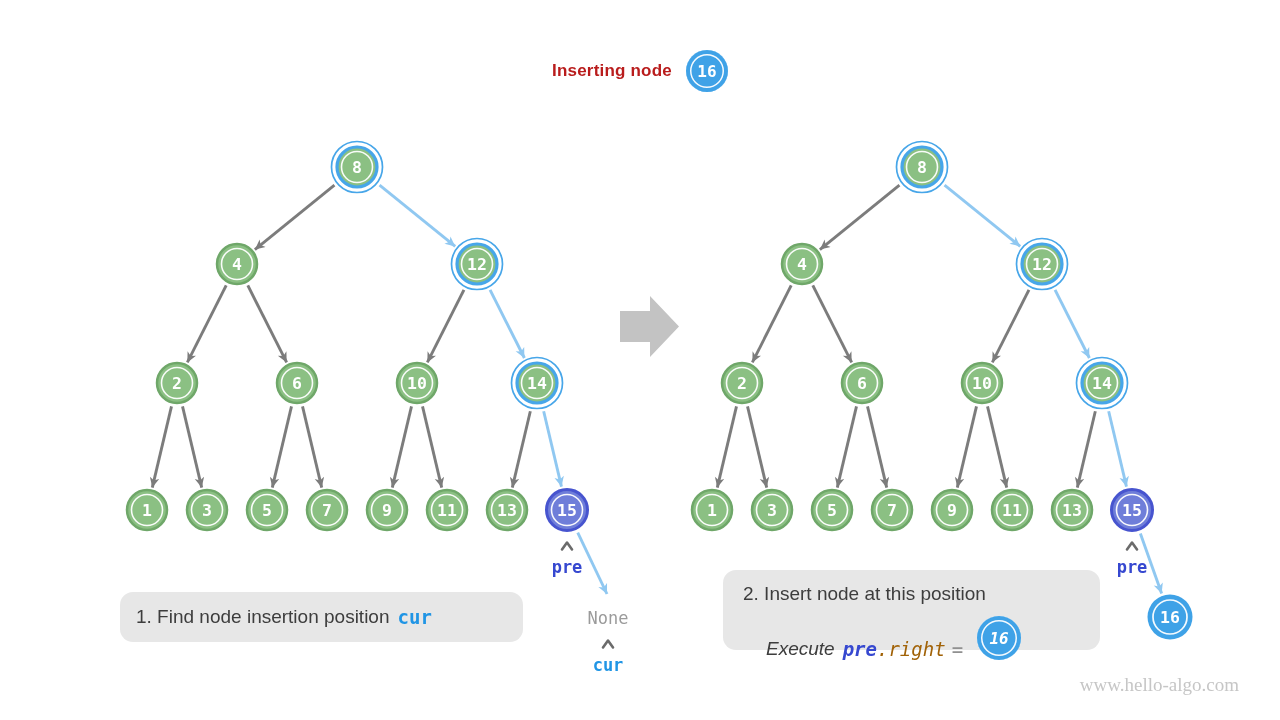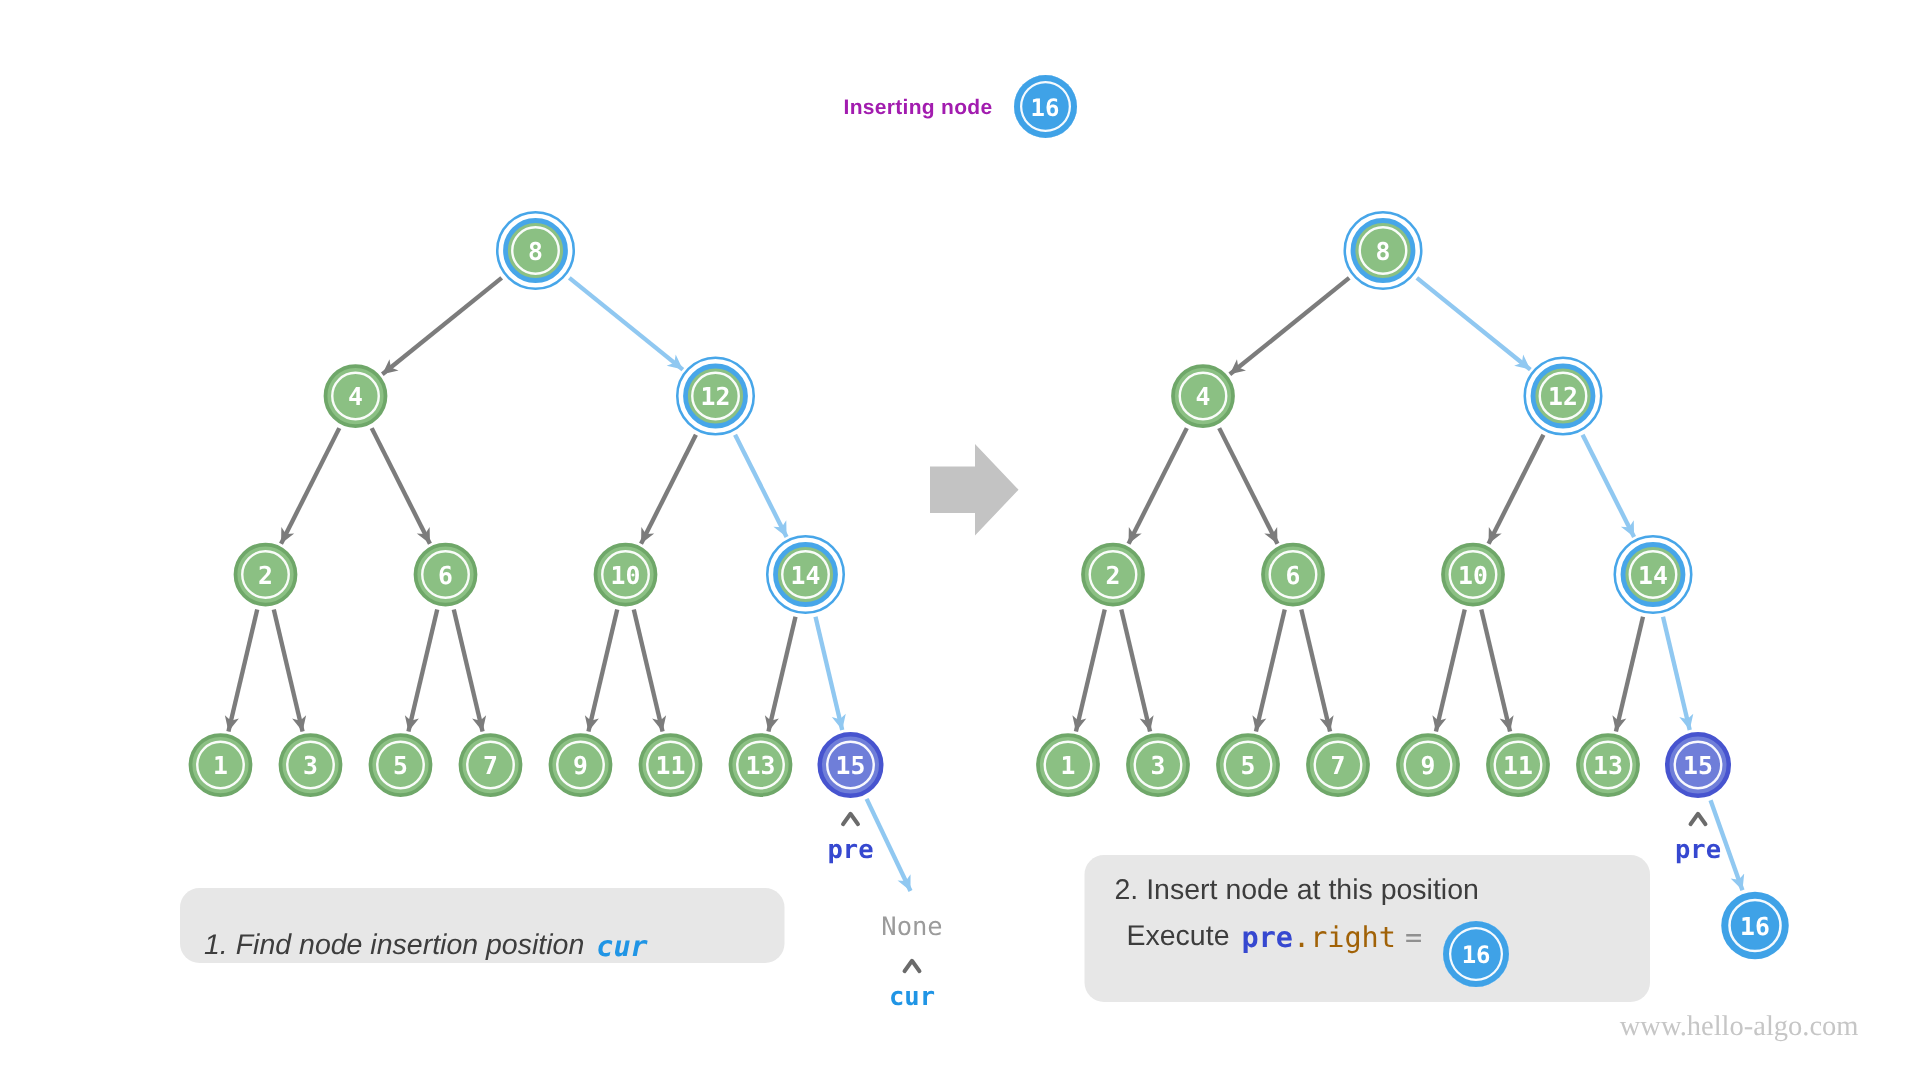--- a/index.html
+++ b/index.html
@@ -6,21 +6,21 @@
   .stage{
     position:relative;width:1280px;height:720px;background:#ffffff;overflow:hidden;
     font-family:"Liberation Sans", sans-serif;
   }
   
   .title-row{
     position:absolute;left:0;top:46px;width:1280px;height:50px;
     display:flex;align-items:center;justify-content:center;gap:14px;
   }
   .title-text{
-    font-size:14px;font-weight:bold;color:#a21caf;letter-spacing:.2px;
+    font-size:17px;font-weight:bold;color:#b91c1c;letter-spacing:.2px;
   }
   .node-chip{
     width:42px;height:42px;border-radius:50%;
     background:var(--node-new-fill);
     box-shadow:inset 0 0 0 4px var(--node-new-fill), inset 0 0 0 5.5px rgba(255,255,255,.95);
     display:flex;align-items:center;justify-content:center;
     color:#fff;font-family:"DejaVu Sans Mono", monospace;font-weight:bold;font-size:16px;
     flex:0 0 auto;
   }
   .node-chip.small{width:44px;height:44px;font-size:16px;}
@@ -37,28 +37,28 @@
   .caption{
     position:absolute;background:var(--caption-bg);border-radius:13px;color:#3d3d3d;
     font-size:19px;
   }
   .caption .code{font-family:"DejaVu Sans Mono", monospace;font-weight:bold;}
   .caption .code.cur{color:var(--label-cur);margin-left:8px;}
   .caption .code.pre{color:var(--label-pre);margin-left:8px;}
   .caption .code.gray{color:#a16207;font-weight:normal;}
   #caption1{
     left:120px;top:592px;width:403px;height:50px;
-    display:flex;align-items:flex-end;padding-left:16px;box-sizing:border-box;font-style:italic;
+    display:flex;align-items:center;padding-left:16px;box-sizing:border-box;
   }
   #caption2{
-    left:723px;top:570px;width:377px;height:98px;box-sizing:border-box;
+    left:723px;top:570px;width:377px;height:80px;box-sizing:border-box;
     padding:13px 0 0 20px;
   }
   #caption2 .line1{display:block;}
-  #caption2 .line2{display:flex;align-items:flex-start;margin-top:9px;margin-left:8px;height:46px;}
+  #caption2 .line2{display:flex;align-items:flex-end;margin-top:9px;margin-left:23px;height:46px;font-style:italic;}
   #caption2 .eq{color:#909090;font-family:"DejaVu Sans Mono", monospace;margin:0 8px 0 6px;}
   #caption2 .node-chip{margin-left:6px;}
   
   .watermark{
     position:absolute;right:41px;top:674px;
     font-family:Liberation Serif, serif;font-size:19px;color:var(--watermark);
   }
 </style>
 </head>
 <body>

